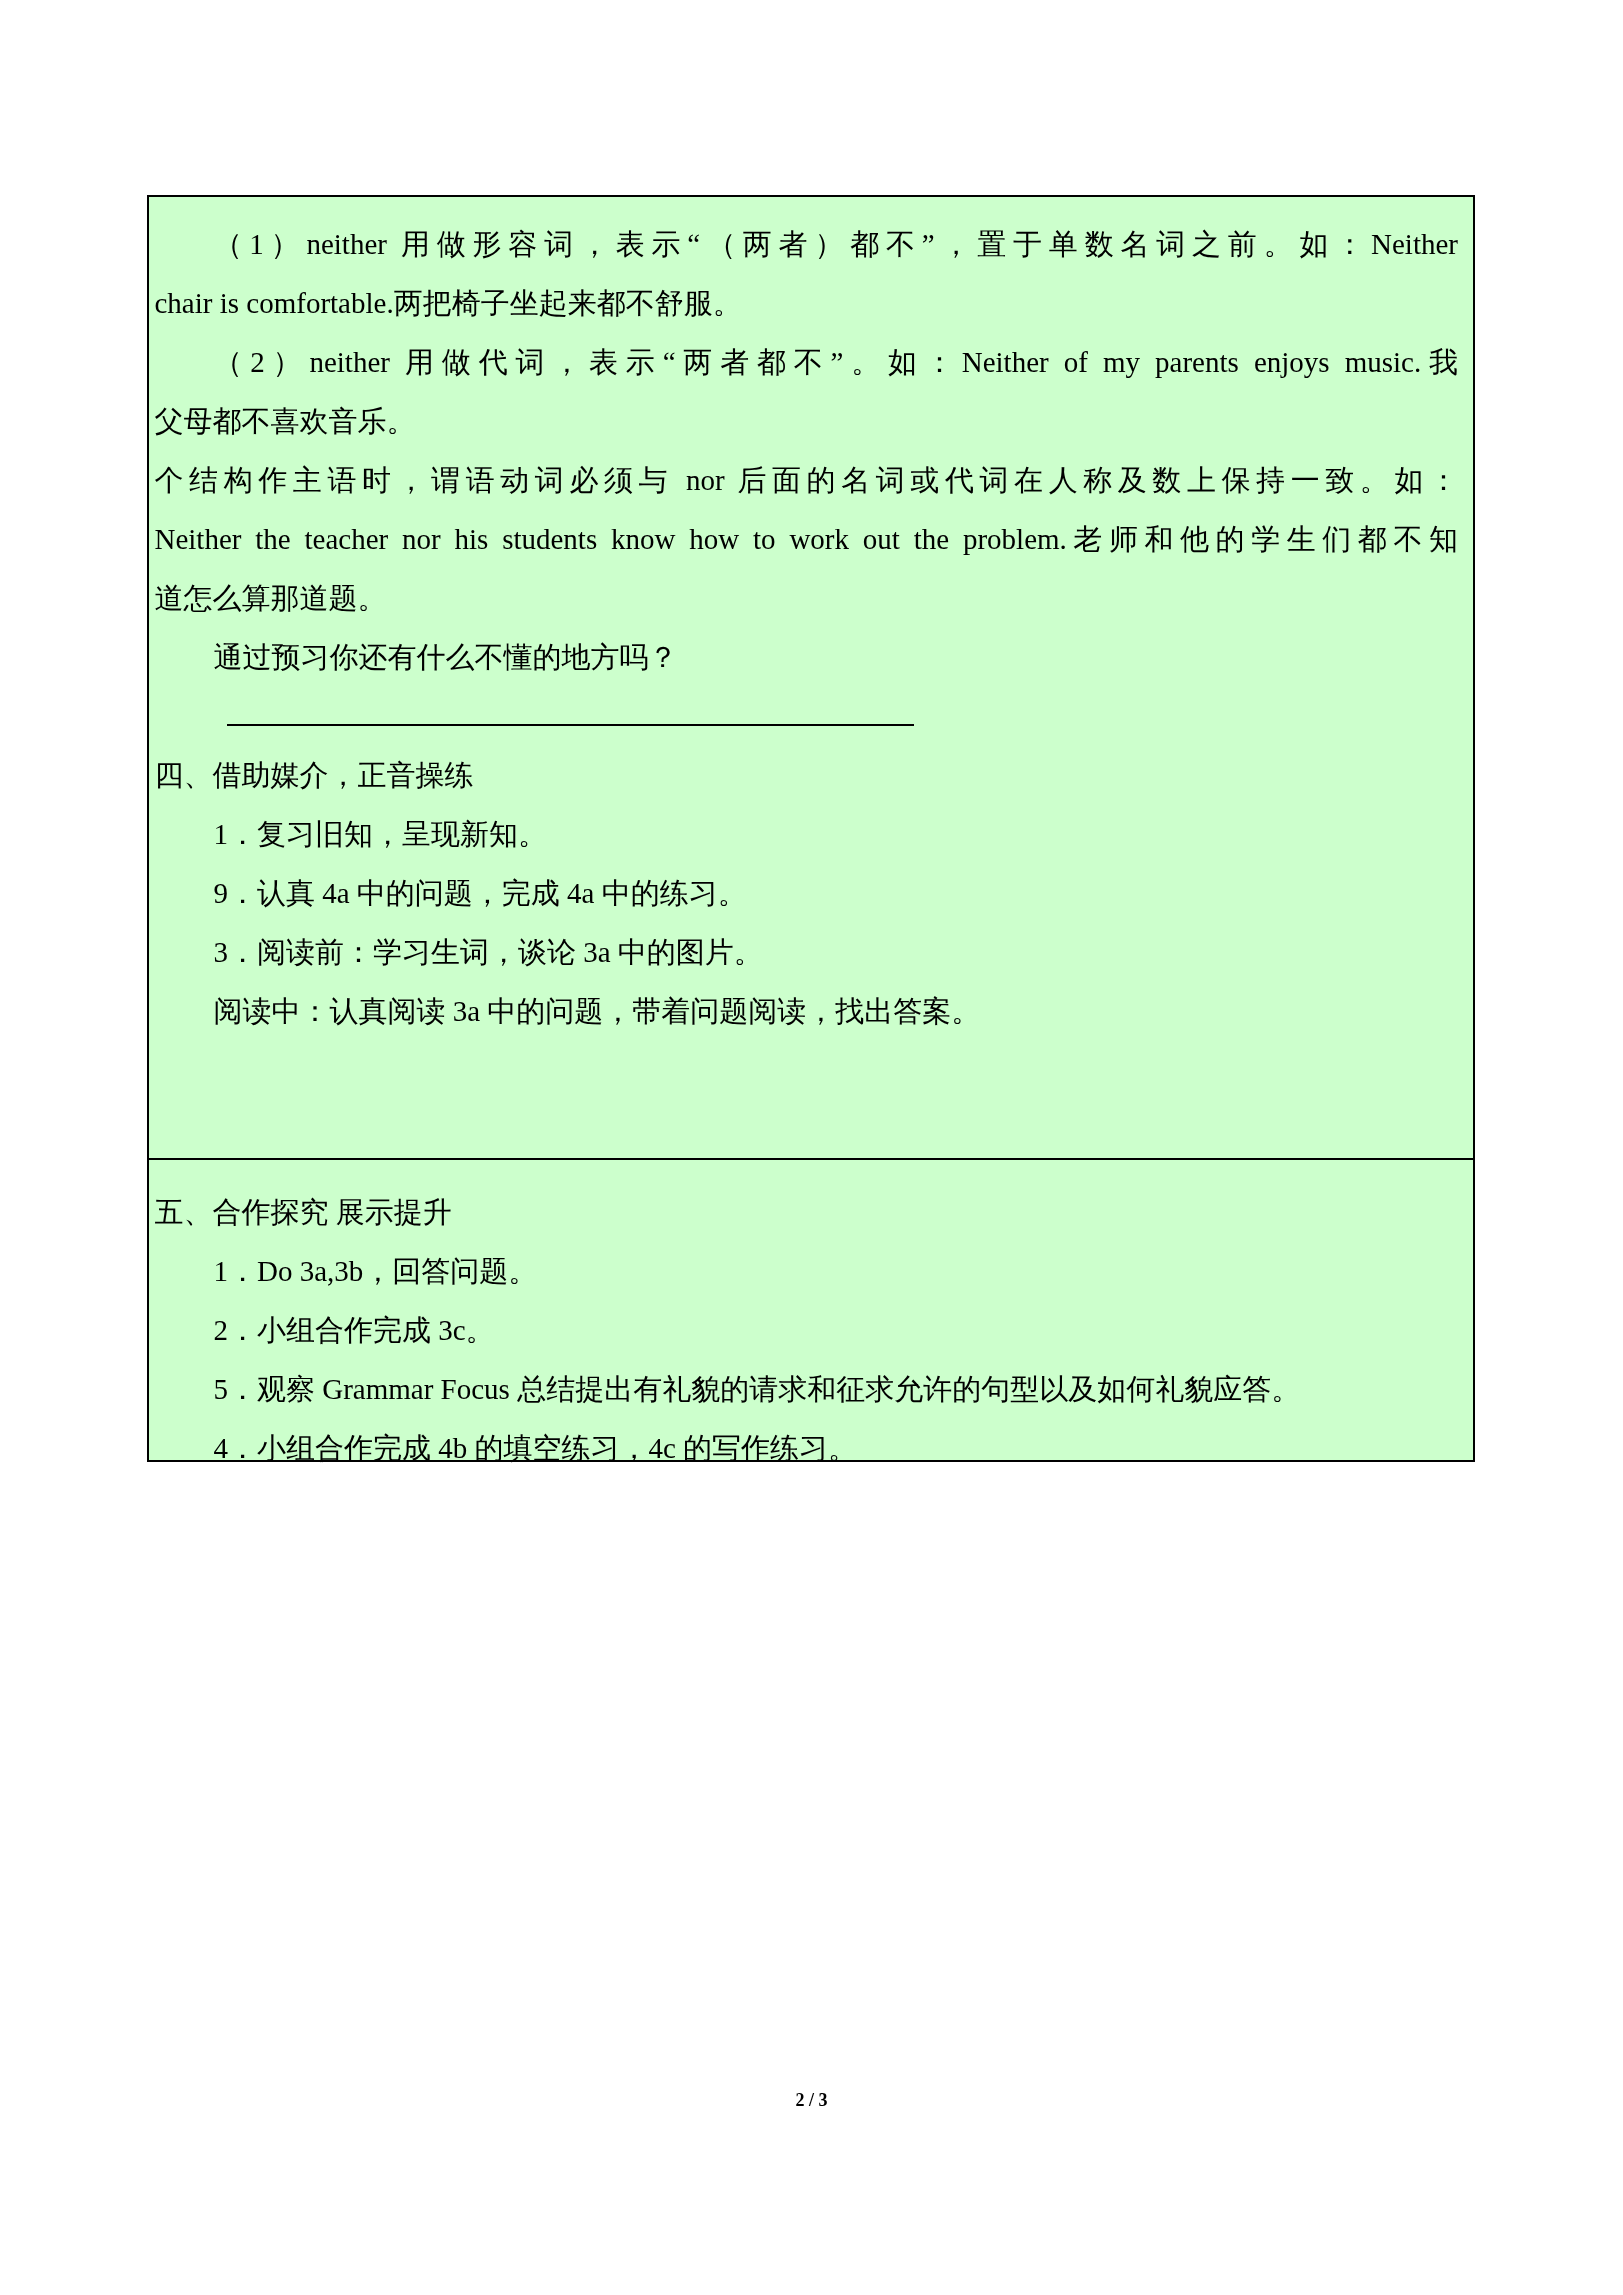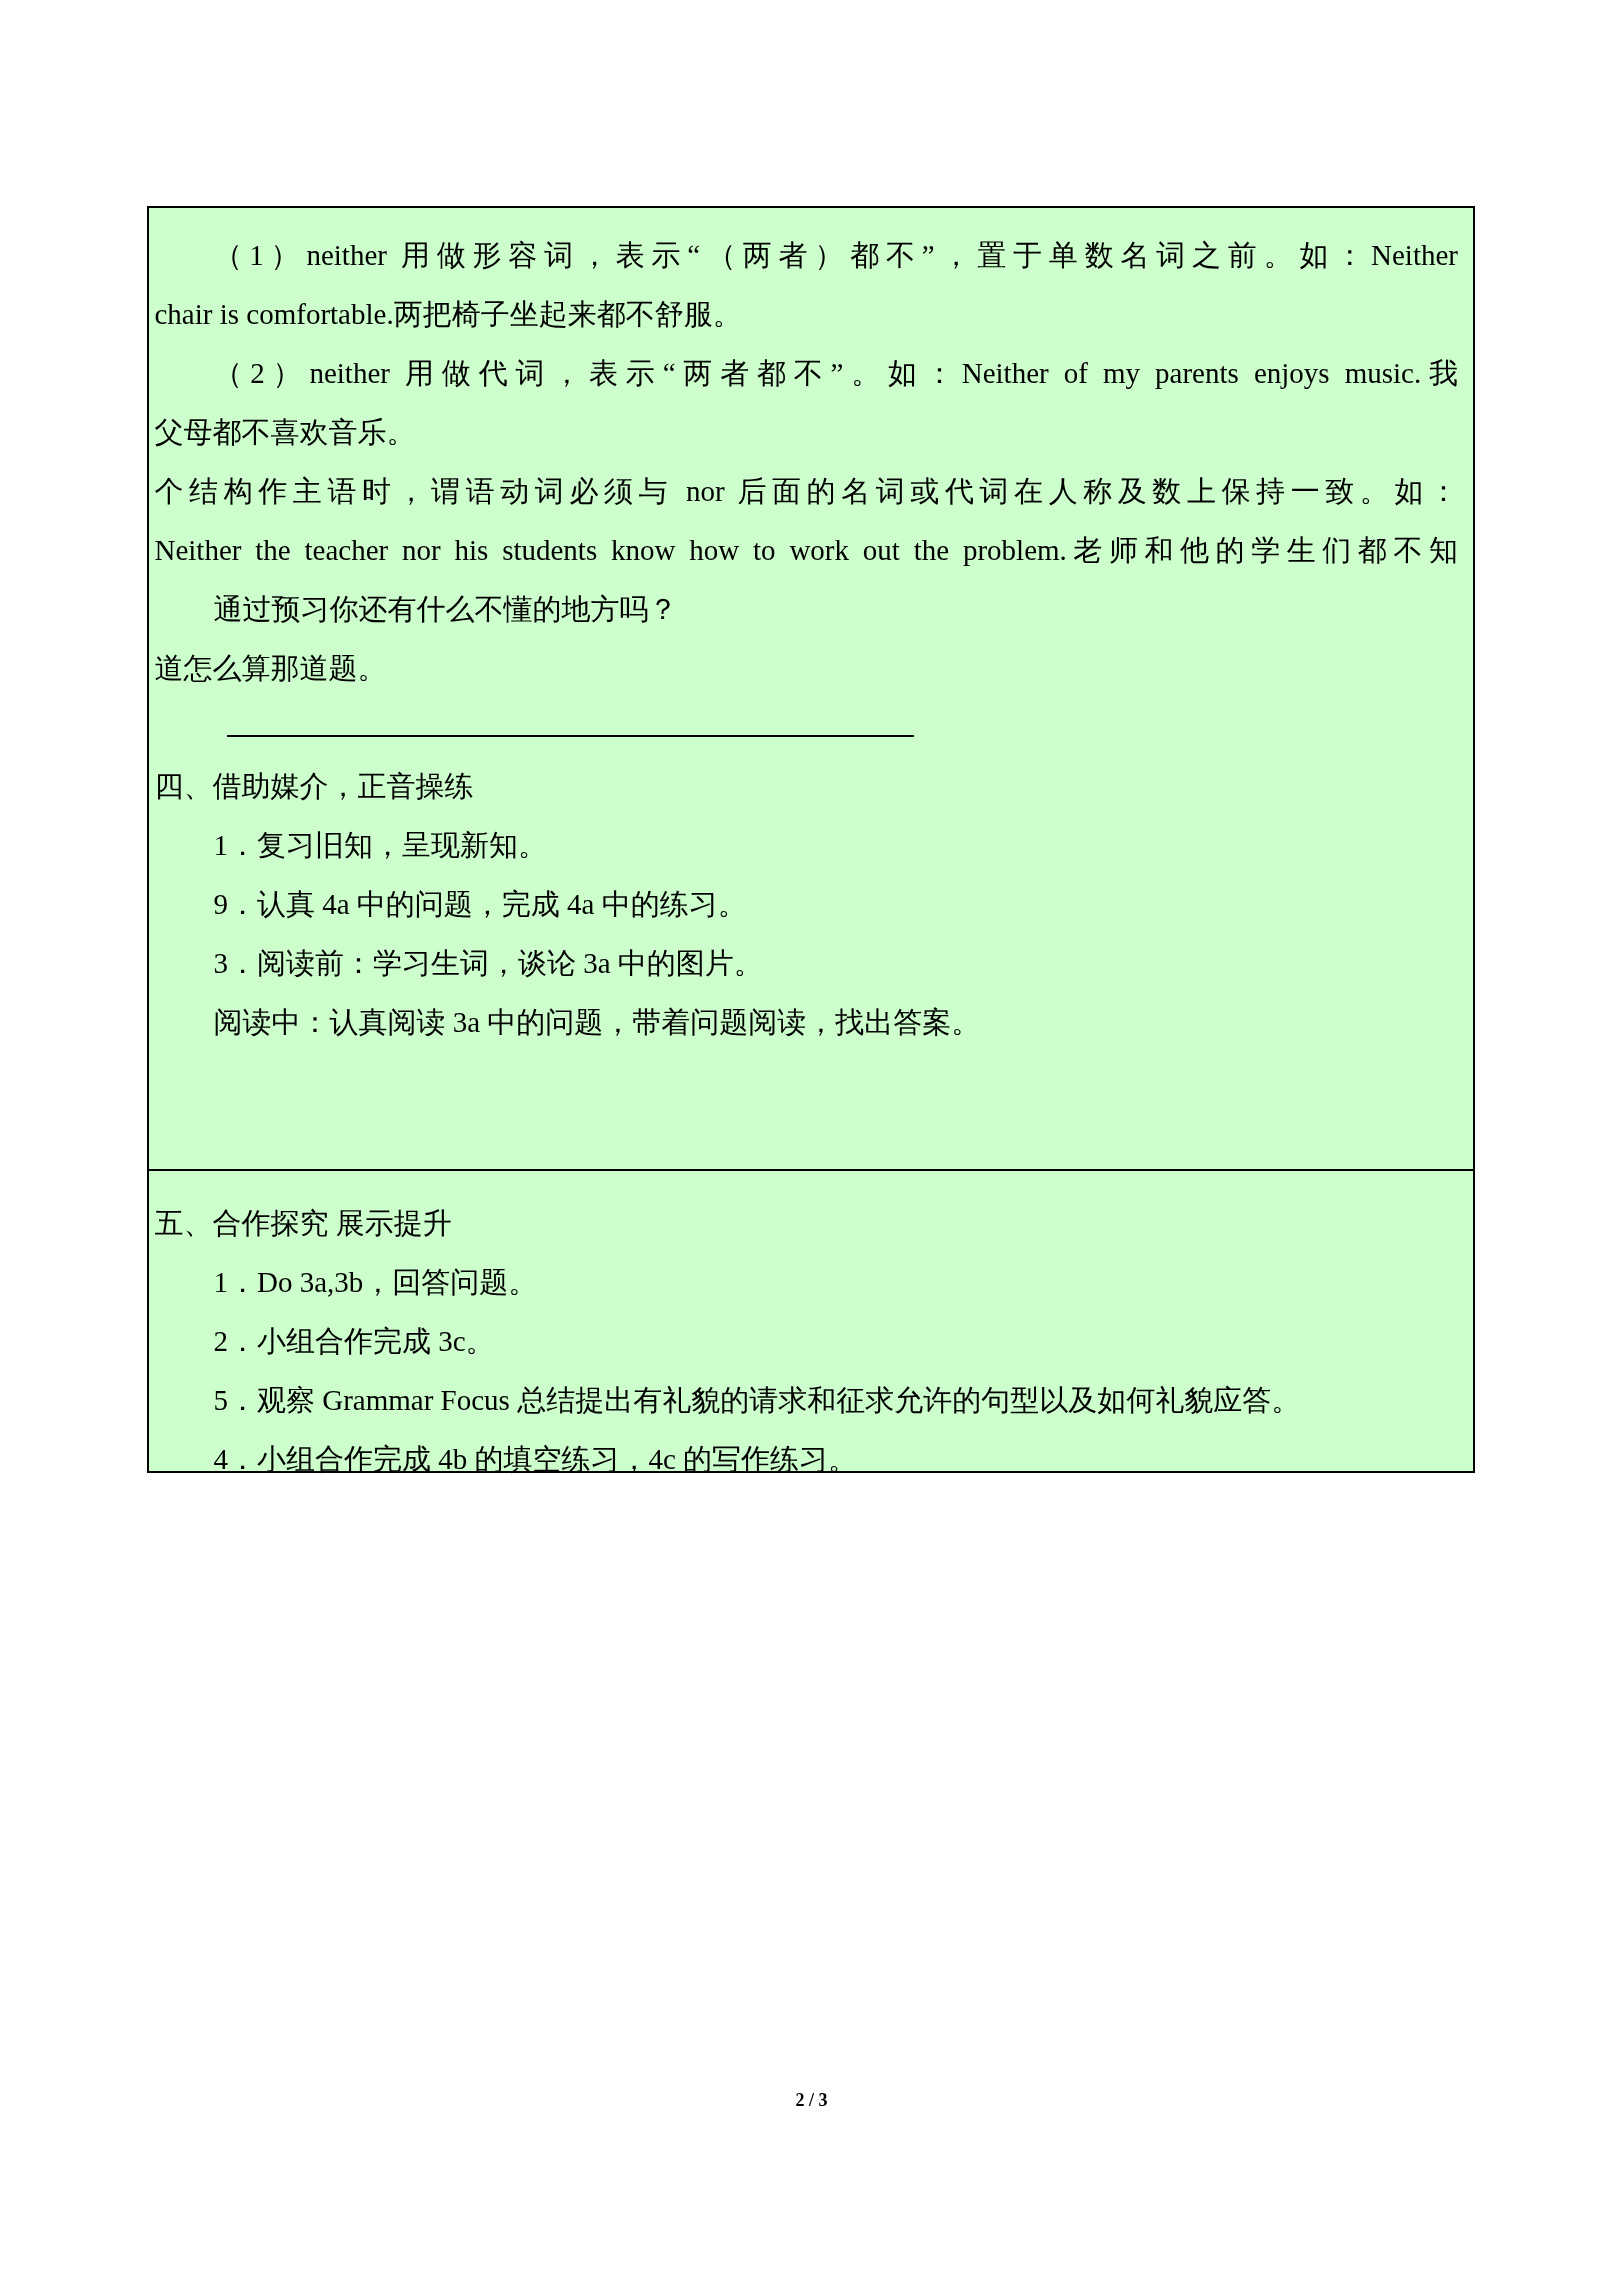--- a/index.html
+++ b/index.html
@@ -12,21 +12,21 @@
     width: 1623px;
     height: 2295px;
     background: #ffffff;
     font-family: "Liberation Serif", "DejaVu Serif", serif;
     color: #000000;
     overflow: hidden;
   }
   .tbl {
     position: absolute;
     left: 147px;
-    top: 206px;
+    top: 195px;
     width: 1328px;
     height: 1267px;
     box-sizing: border-box;
     border: 2.7px solid #000000;
     background: #ccffcc;
   }
   .row {
     box-sizing: border-box;
     padding-left: 5.5px;
     padding-right: 15px;
@@ -80,22 +80,22 @@
 
 <div class="page">
   <div class="tbl">
     <div class="row row1">
         <div class="line indent j">（1）neither 用做形容词，表示“（两者）都不”，置于单数名词之前。如：Neither</div>
         <div class="line">chair is comfortable.两把椅子坐起来都不舒服。</div>
         <div class="line indent j">（2）neither 用做代词，表示“两者都不”。如：Neither of my parents enjoys music.我</div>
         <div class="line">父母都不喜欢音乐。</div>
         <div class="line j">个结构作主语时，谓语动词必须与 nor 后面的名词或代词在人称及数上保持一致。如：</div>
         <div class="line j">Neither the teacher nor his students know how to work out the problem.老师和他的学生们都不知</div>
+        <div class="line">道怎么算那道题。</div>
         <div class="line indent">通过预习你还有什么不懂的地方吗？</div>
-        <div class="line">道怎么算那道题。</div>
         <div class="line"><span class="blank"></span></div>
         <div class="line">四、借助媒介，正音操练</div>
         <div class="line indent">1．复习旧知，呈现新知。</div>
         <div class="line indent">9．认真 4a 中的问题，完成 4a 中的练习。</div>
         <div class="line indent">3．阅读前：学习生词，谈论 3a 中的图片。</div>
         <div class="line indent">阅读中：认真阅读 3a 中的问题，带着问题阅读，找出答案。</div>
       </div>
     <div class="row row2">
         <div class="line">五、合作探究 展示提升</div>
         <div class="line indent">1．Do 3a,3b，回答问题。</div>

